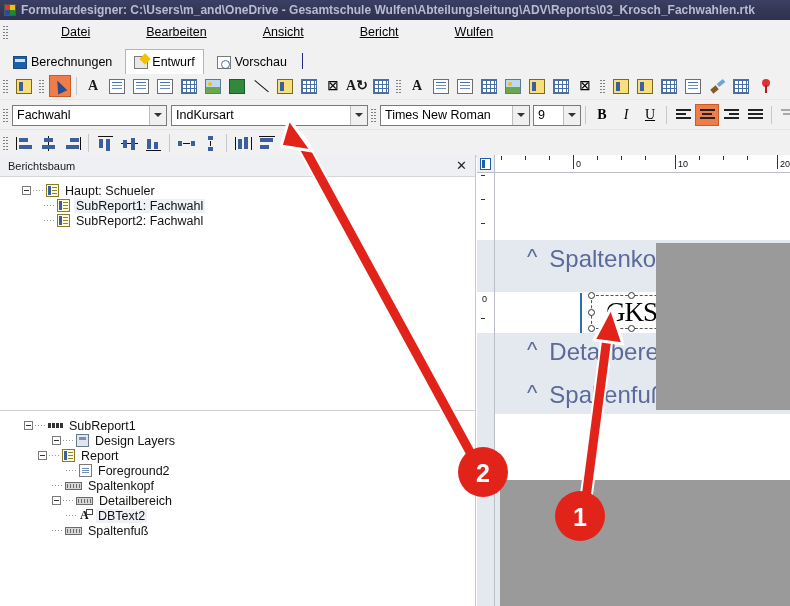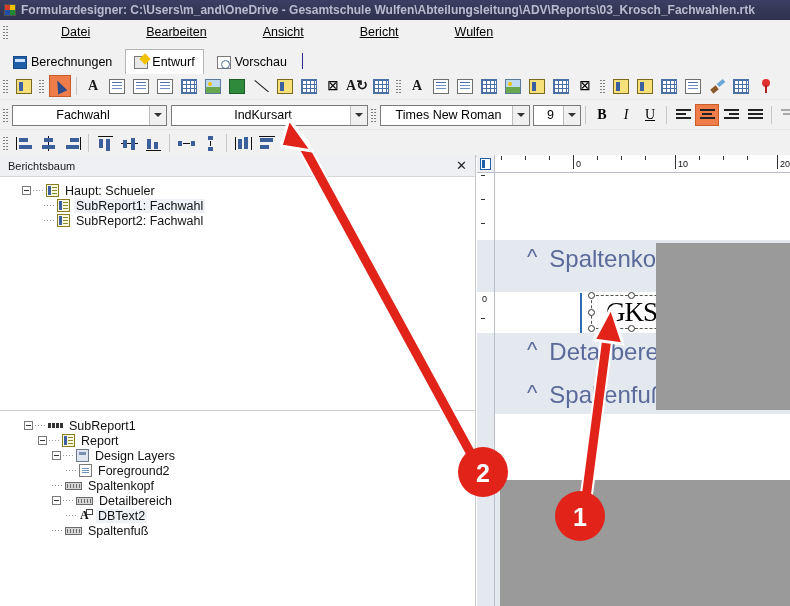--- a/index.html
+++ b/index.html
@@ -121,21 +121,21 @@
   .g-brush:after{content:"";position:absolute;left:7px;top:2px;width:8px;height:4px;background:#6aa8d8;transform:rotate(-40deg);}
   .g-x{font-size:12px;font-weight:bold;}
   
   .al{width:17px;height:15px;position:relative;}
   .al span{position:absolute;background:#4a6fa5;display:block;}
   .al .bar{background:#3a5f9a;}
   .al .tick{background:#111;}
   
   .combo{
     height:21px;background:#fff;border:1px solid #7a7a7a;box-sizing:border-box;
-    display:flex;align-items:center;position:relative;flex:none;text-align:center;
+    display:flex;align-items:center;position:relative;flex:none;
   }
   .combo .cval{
     padding-left:4px;font-size:12.5px;color:#000;white-space:nowrap;overflow:hidden;
     flex:1;
   }
   .combo .cbtn{
     width:16px;height:19px;background:#f0f0f0;border-left:1px solid #bdbdbd;
     display:flex;align-items:center;justify-content:center;flex:none;
   }
   .caret{
@@ -589,32 +589,32 @@
 
   <div id="tree2-wrap">
     <div id="tree2">
       <div class="trow">
         <span class="tbox"></span>
         <span class="tdots"></span>
         <span class="ic-dots4"></span>
         <span class="tlabel">SubReport1</span>
       </div>
       <div class="trow">
+        <span class="tindent" style="width:28px;"></span>
+        <span class="tbox"></span>
+        <span class="tdots"></span>
+        <span class="ticon2 ic-layers"></span>
+        <span class="tlabel">Design Layers</span>
+      </div>
+      <div class="trow">
         <span class="tindent" style="width:14px;"></span>
         <span class="tbox"></span>
         <span class="tdots"></span>
         <span class="ticon2 ic-rep"></span>
         <span class="tlabel">Report</span>
-      </div>
-      <div class="trow">
-        <span class="tindent" style="width:28px;"></span>
-        <span class="tbox"></span>
-        <span class="tdots"></span>
-        <span class="ticon2 ic-layers"></span>
-        <span class="tlabel">Design Layers</span>
       </div>
       <div class="trow">
         <span class="tindent" style="width:42px;"></span>
         <span class="tdots"></span>
         <span class="ticon2 ic-page"></span>
         <span class="tlabel">Foreground2</span>
       </div>
       <div class="trow">
         <span class="tindent" style="width:28px;"></span>
         <span class="tdots"></span>

